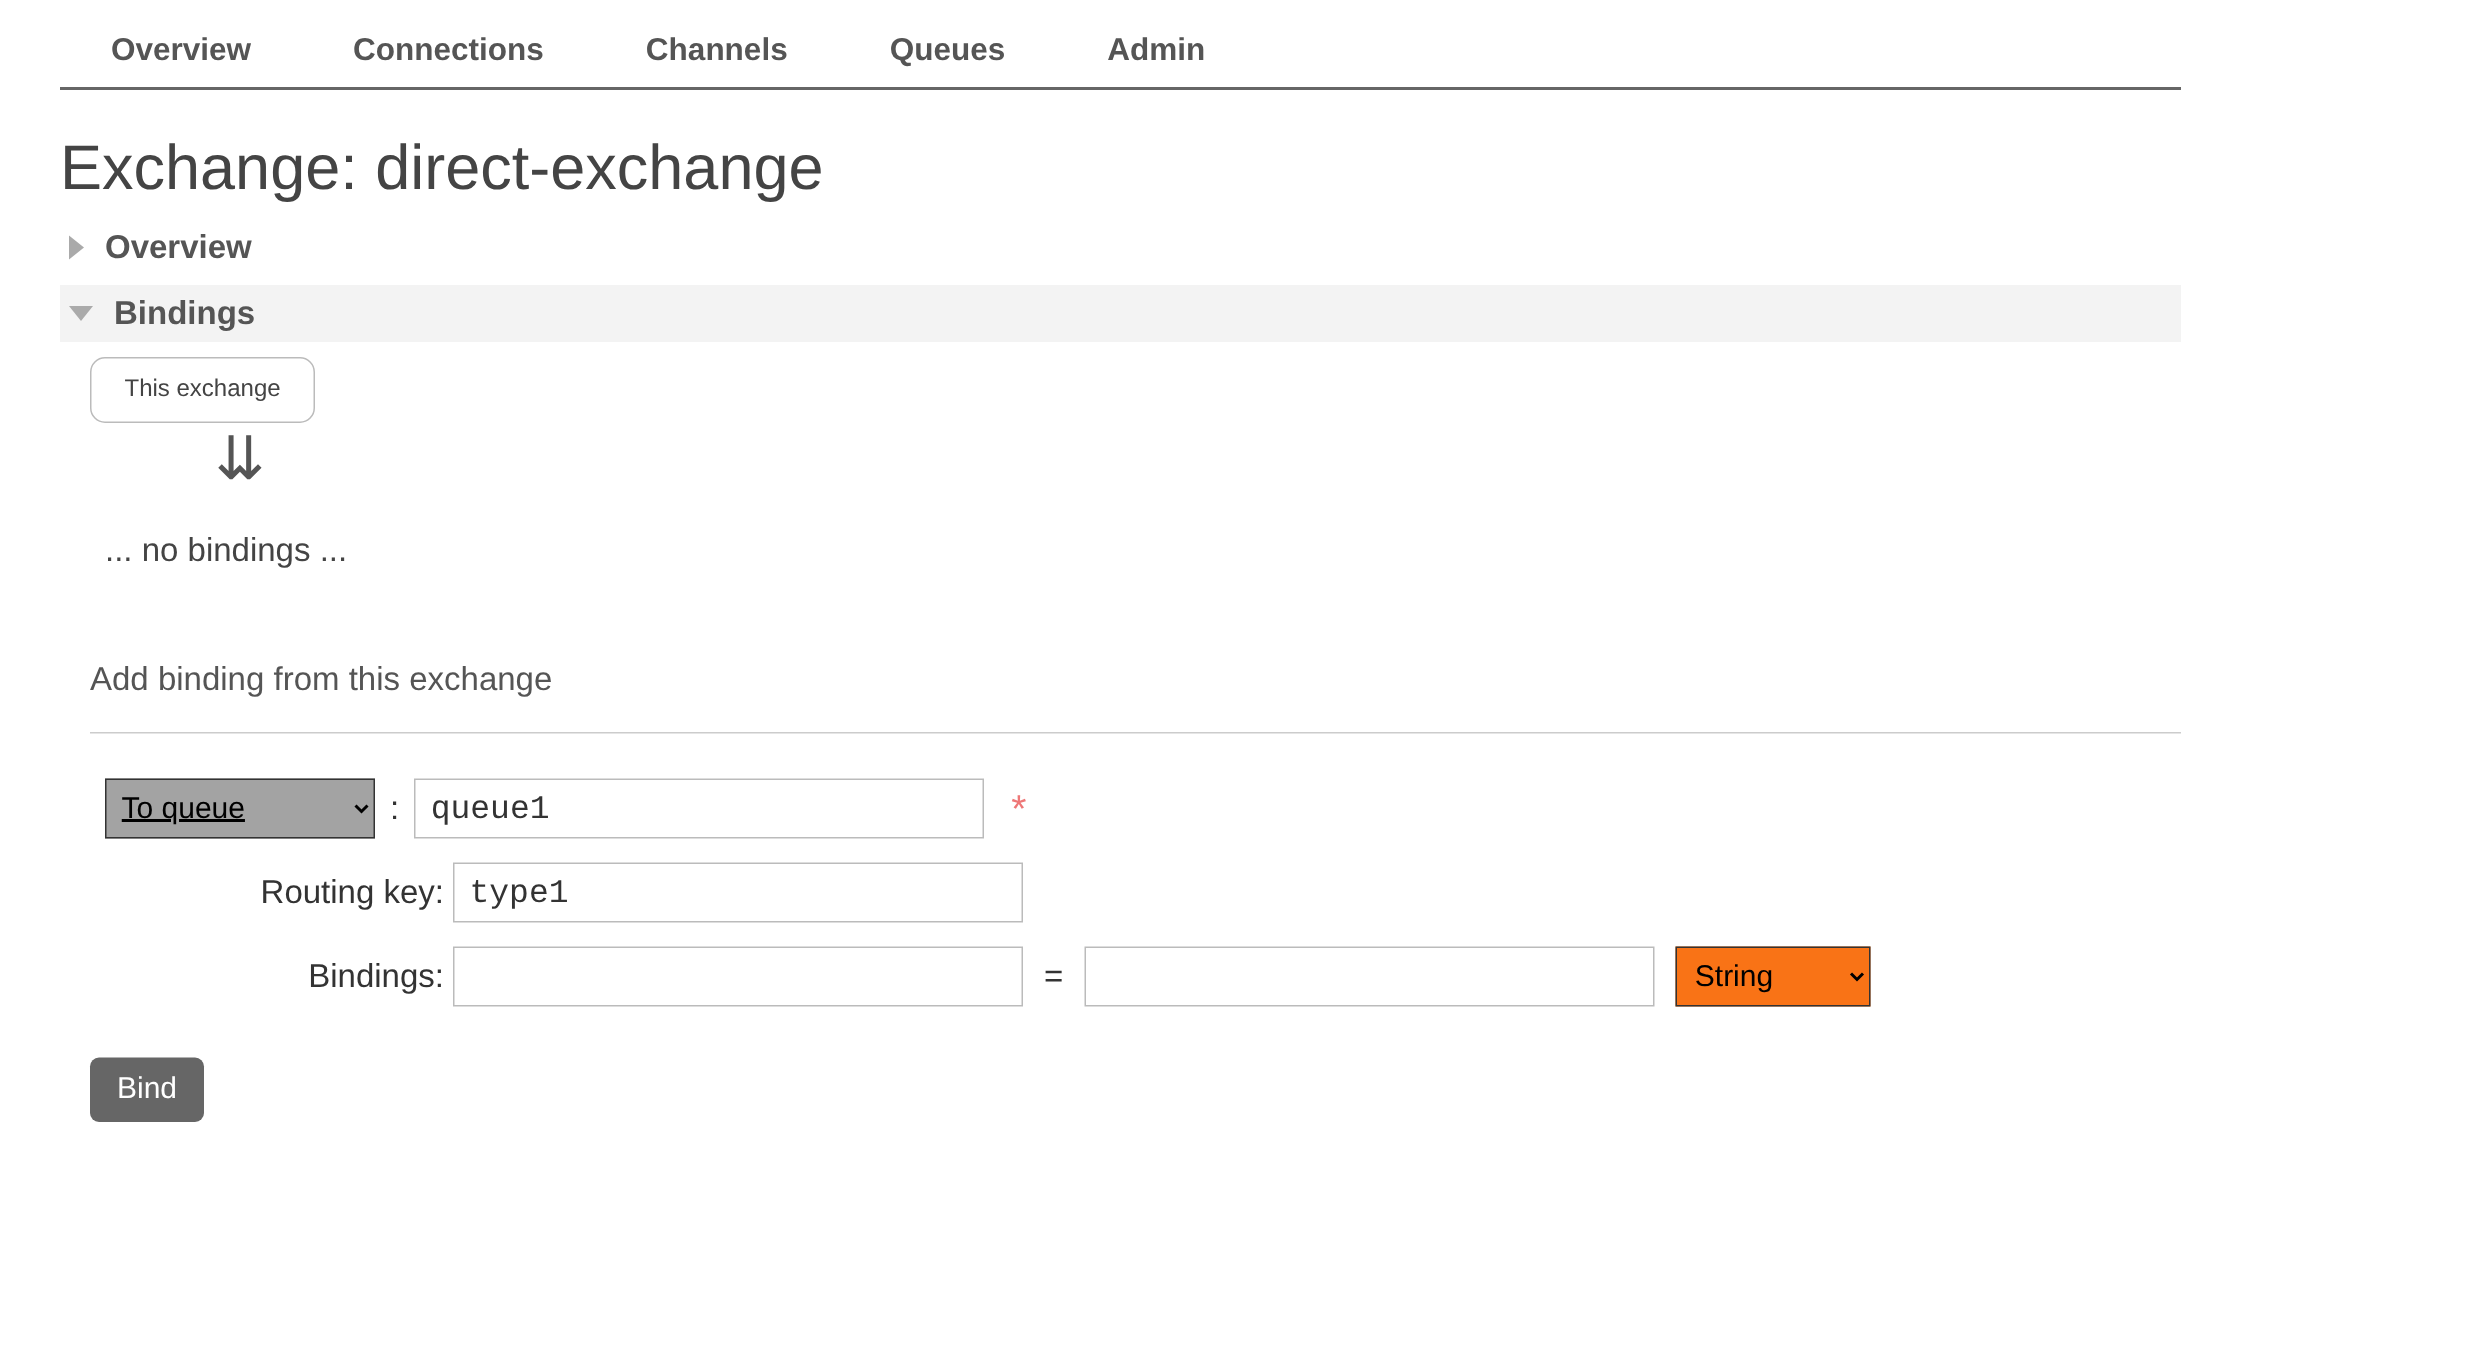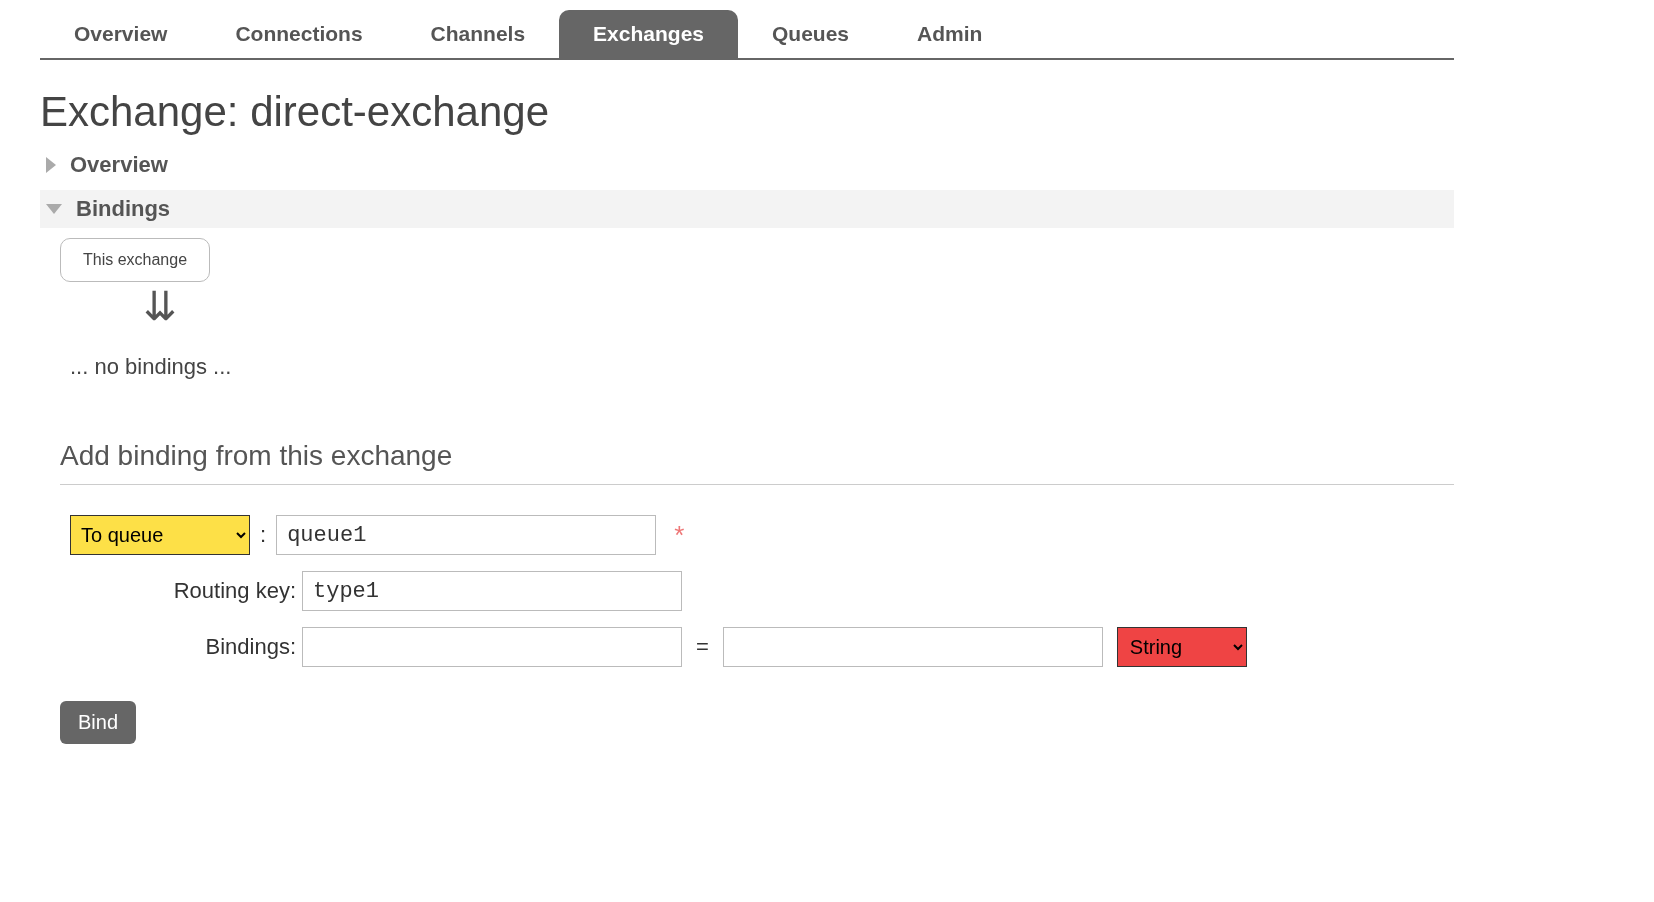--- a/index.html
+++ b/index.html
@@ -92,23 +92,23 @@
     line-height: 1;
     margin-top: 4px;
   }
   .no-bindings {
     font-size: 22px;
     color: #444;
     margin: 28px 0 60px 10px;
   }
   
   .form-title {
-    font-size: 28px;
-    color: #555;
-    margin: 0 0 12px 0;
+    font-size: 22px;
+    color: #555;
+    margin: 0 0 22px 0;
   }
   .form-hr {
     border: none;
     border-top: 1px solid #ccc;
     margin: 0 0 30px 0;
   }
   .form-row {
     display: flex;
     align-items: center;
     margin-bottom: 16px;
@@ -119,21 +119,22 @@
     font-size: 22px;
     color: #333;
     padding-right: 6px;
   }
   select.dest-type {
     font-size: 20px;
     padding: 4px 6px;
     width: 180px;
     height: 40px;
     border: 1.5px solid #333;
-    background: #fde047;
+    background: #a3a3a3;
+    text-decoration: underline;
   }
   .colon {
     font-size: 22px;
     padding: 0 10px 0 4px;
   }
   input.text-input {
     font-family: "Courier New", monospace;
     font-size: 22px;
     padding: 6px 10px;
     border: 1px solid #bbb;
@@ -150,21 +151,21 @@
     font-size: 22px;
     margin: 0 14px;
     color: #333;
   }
   select.arg-type {
     font-size: 20px;
     padding: 4px 8px;
     width: 130px;
     height: 40px;
     border: 1.5px solid #333;
-    background: #ef4444;
+    background: #f97316;
     margin-left: 14px;
   }
   .bind-btn {
     margin-top: 18px;
     background: #666;
     color: #fff;
     border: none;
     border-radius: 6px;
     font-size: 20px;
     padding: 10px 18px;
@@ -174,21 +175,20 @@
 </style>
 </head>
 <body>
 
 <div class="page">
 
   <div class="tabs">
     <div class="tab">Overview</div>
     <div class="tab">Connections</div>
     <div class="tab">Channels</div>
-    <div class="tab active">Exchanges</div>
     <div class="tab">Queues</div>
     <div class="tab">Admin</div>
   </div>
 
   <h1 class="page-title">
     <span class="label">Exchange: </span><span class="name">direct-exchange</span>
   </h1>
 
   <div class="section-hdr">
     <span class="tri right"></span>

